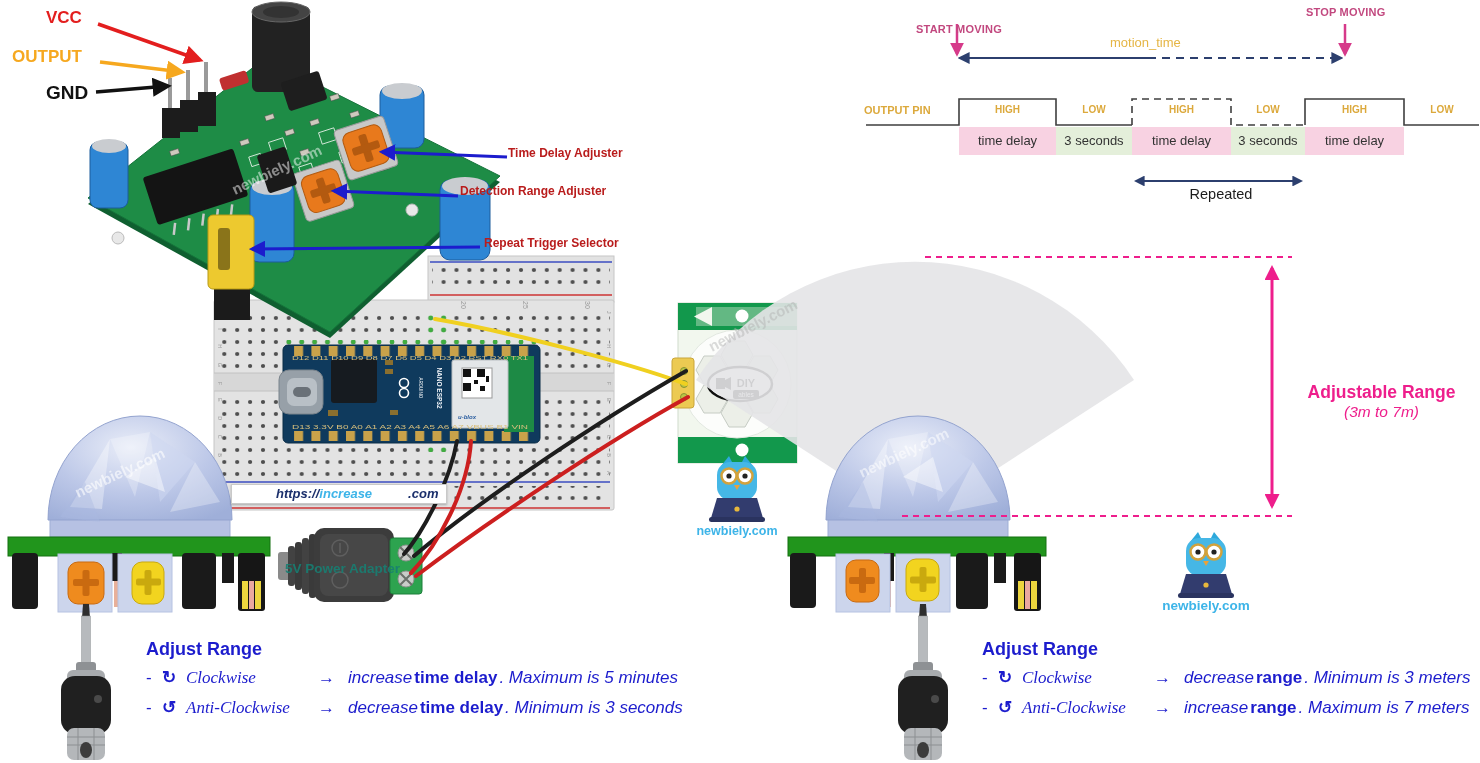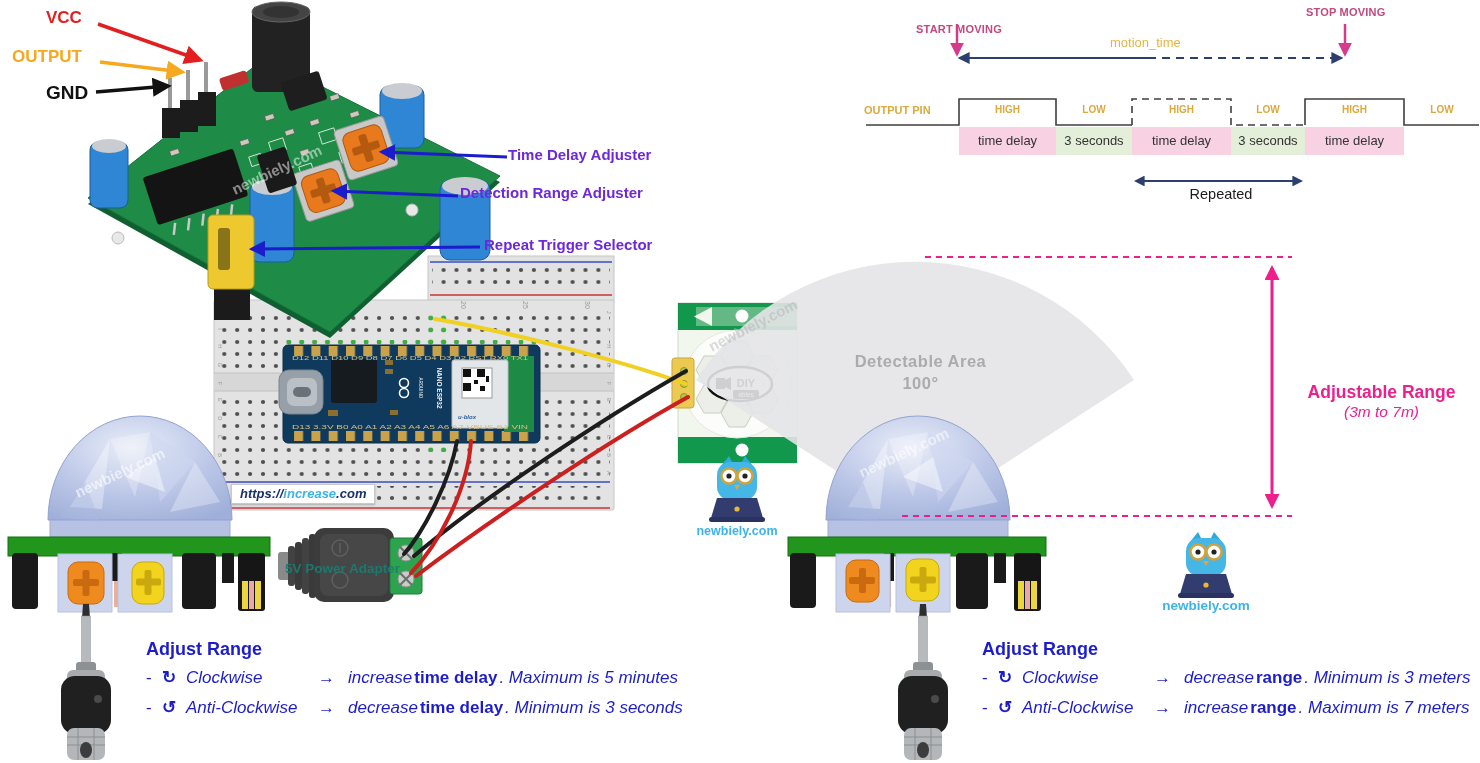--- a/index.html
+++ b/index.html
@@ -1,43 +1,43 @@
 <!DOCTYPE html>
 <html><head>
 <meta charset="utf-8">
 <style>
   html,body{margin:0;padding:0;background:#fff;}
   #stage{position:relative;width:1480px;height:763px;background:#fff;overflow:hidden;
          font-family:"Liberation Sans",sans-serif;}
   .abs{position:absolute;}
-  .lblBlue{color:#6d28d9;font-weight:bold;font-size:15px;white-space:nowrap;}
+  .lblBlue{color:#b91c1c;font-weight:bold;font-size:12px;white-space:nowrap;}
   .pinLbl{font-weight:bold;white-space:nowrap;}
   .tinyPink{color:#c2487f;font-weight:600;font-size:11px;letter-spacing:.2px;white-space:nowrap;}
   .gold{color:#dca93c;font-weight:bold;}
   .hl{font-size:10px;text-align:center;}
   .bands{display:flex;height:28px;}
   .bands span{display:block;height:28px;line-height:28px;text-align:center;
               font-size:13px;color:#333;white-space:nowrap;}
   .bp{background:#f8d2e2;}
   .bg{background:#e4efda;}
   .ctr{text-align:center;}
   .detArea{color:#ababab;font-weight:bold;letter-spacing:.5px;line-height:1.35;}
   .adjTitle{color:#ee1e8c;font-weight:bold;font-size:17.5px;margin-top:20px;}
   .adjNote{color:#ee1e8c;font-style:italic;font-size:15.5px;}
   .urlBox{background:#fff;border:1px solid #c9c9c9;padding:1px 8px 2px 8px;
           font-size:13px;font-weight:bold;font-style:italic;white-space:nowrap;
           box-shadow:0 1px 2px rgba(0,0,0,.25);}
-  .urlNavy{color:#1b2f6b;} .urlCyan{color:#3db4e8;}
+  .urlNavy{color:#1b2f6b;margin-left:36px;} .urlCyan{color:#3db4e8;}
   .pwr{color:rgba(23,126,114,.9);font-weight:bold;font-size:13.5px;white-space:nowrap;}
   .logoTxt{color:#3db4e8;font-weight:bold;}
   .blk{color:#1c1ccd;font-size:17px;margin-left:28px;}
   .blk .ttl{font-weight:bold;font-size:18px;margin-bottom:7px;}
   .blk .row{display:flex;align-items:baseline;margin-bottom:9px;white-space:nowrap;}
   .blk .bu{width:16px;} .blk .ic{width:24px;font-weight:bold;}
-  .blk .dir{width:132px;font-style:italic;} .blk .ar{width:30px;}
+  .blk .dir{width:132px;font-style:italic;font-family:Liberation Serif, serif;} .blk .ar{width:30px;}
   .blk .it{font-style:italic;} .blk .bd{font-weight:bold;margin:0 2px;}
   .repTxt{font-size:14.5px;color:#1c1c1c;}
 </style>
 </head>
 <body>
 
 <div id="stage">
 
 <svg width="1480" height="763" viewBox="0 0 1480 763" class="abs" style="left:0;top:0">
   <defs>
@@ -430,24 +430,20 @@
 
 <div class="abs bands" style="left:959px;top:127px;">
   <span class="bp" style="width:97px;">time delay</span>
   <span class="bg" style="width:76px;">3 seconds</span>
   <span class="bp" style="width:99px;">time delay</span>
   <span class="bg" style="width:74px;">3 seconds</span>
   <span class="bp" style="width:99px;">time delay</span>
 </div>
 <div class="abs ctr repTxt" style="left:1136px;top:186px;width:170px;">Repeated</div>
 
-<div class="abs ctr detArea" style="left:818px;top:350px;width:205px;font-size:16.5px;">
-  <div>Detectable Area</div>
-  <div>100°</div>
-</div>
 
 <div class="abs ctr" style="left:1284px;top:362px;width:195px;">
   <div class="adjTitle">Adjustable Range</div>
   <div class="adjNote">(3m to 7m)</div>
 </div>
 
 <div class="abs urlBox" style="left:231px;top:484px;">
   <span class="urlNavy">https://</span><span class="urlCyan">increase</span><span class="urlNavy">.com</span>
 </div>
 

